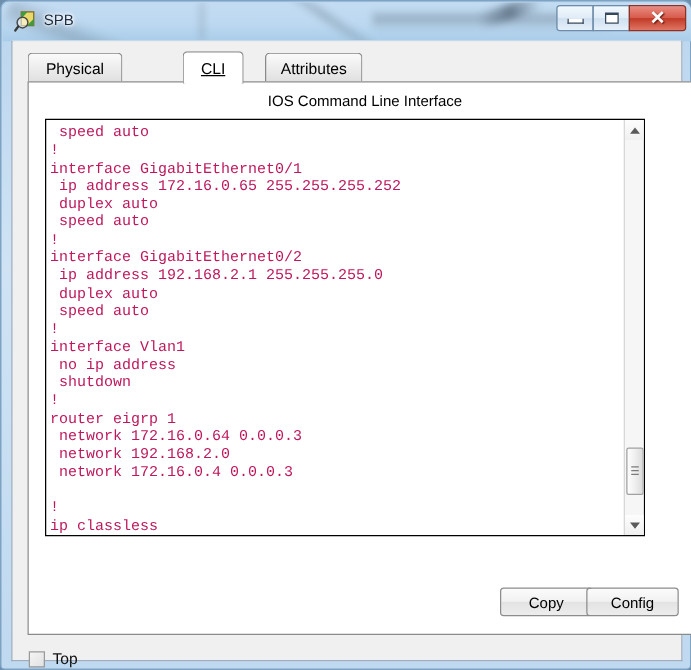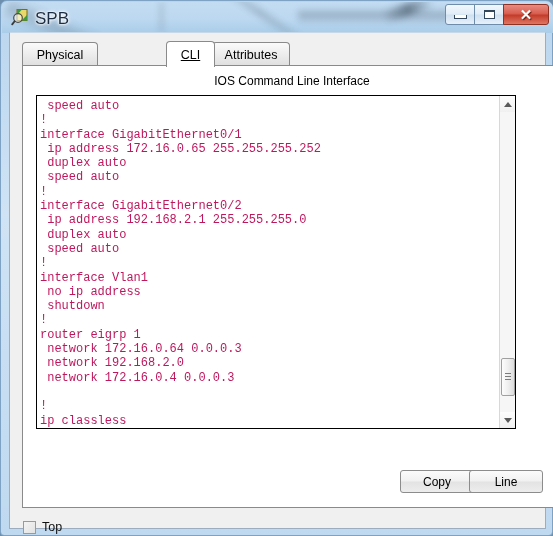--- a/index.html
+++ b/index.html
@@ -70,21 +70,21 @@
     opacity: .45;
   }
   #title-icon {
     position: absolute;
     left: 9px; top: 6px;
     width: 18px; height: 18px;
   }
   #title-text {
     position: absolute;
     left: 33px; top: 7px;
-    font-size: 17px;
+    font-size: 12px;
     color: #1d2d43;
     text-shadow: 0 0 3px #ffffff, 0 0 5px #ffffff, 0 0 2px #ffffff;
     white-space: nowrap;
   }
 
   
   .capbtn {
     position: absolute;
     top: 2px;
     height: 21px;
@@ -353,21 +353,21 @@
       </div>
     </div>
   </div>
 
   <div id="client">
 
     <div id="tabstrip">
       <div class="tab" style="left:0px;width:76px;">
           <span>Physical</span>
         </div>
-      <div class="tab active" style="left:144px;width:49px;top:-1px;height:26px;text-decoration:underline;">
+      <div class="tab active" style="left:124px;width:49px;top:-1px;height:26px;text-decoration:underline;">
           <span>CLI</span>
         </div>
       <div class="tab" style="left:190px;width:78px;">
           <span>Attributes</span>
         </div>
     </div>
 
     <div id="tabpanel">
 
       <div id="cli-caption">IOS Command Line Interface</div>
@@ -412,21 +412,21 @@
           <div class="sb-arrow" id="sb-down">
             <div class="tri tri-down"></div>
           </div>
         </div>
       </div>
 
       <div class="pbtn" id="btn-copy">
           <span>Copy</span>
         </div>
       <div class="pbtn" id="btn-paste">
-          <span>Line</span>
+          <span>Config</span>
         </div>
     </div>
 
     <div id="top-row">
       <div id="top-check"></div>
       <div id="top-label">Top</div>
     </div>
 
   </div>
 </div>

